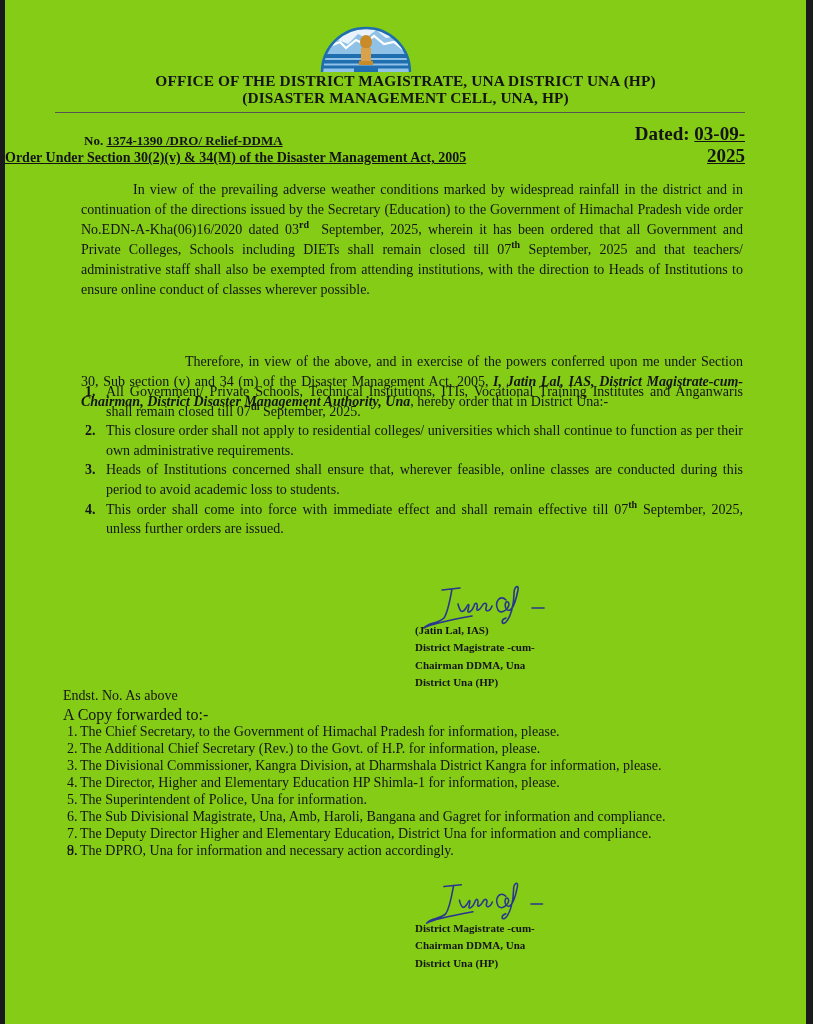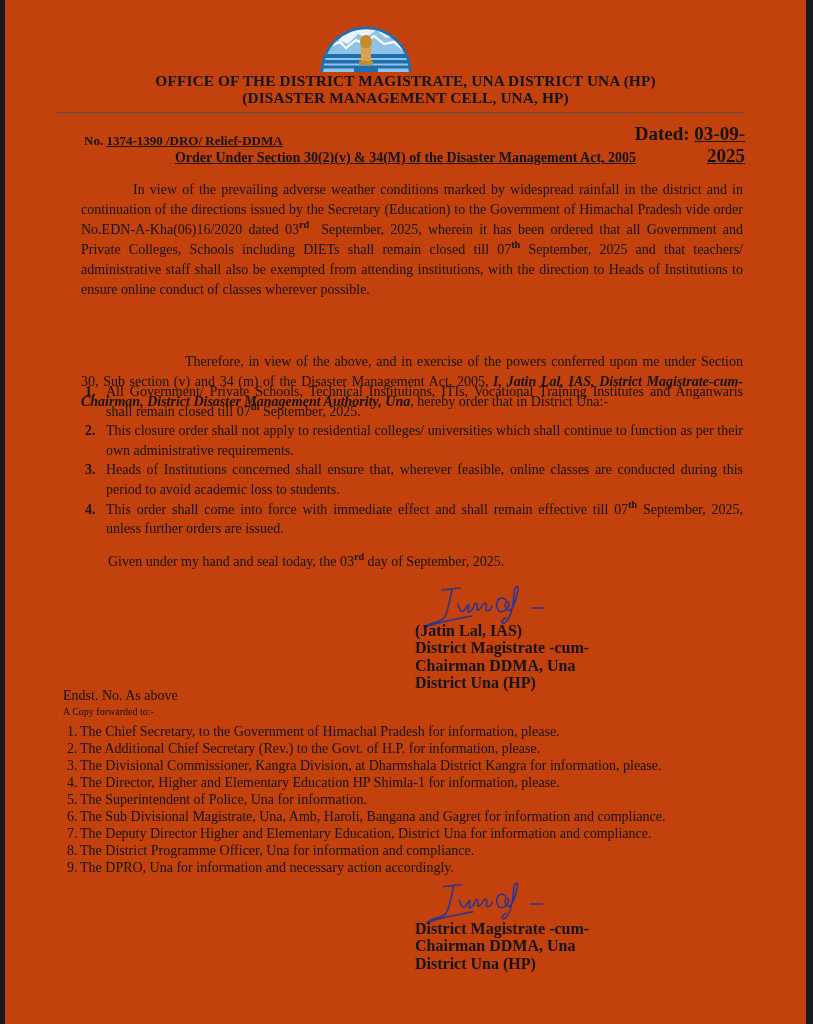--- a/index.html
+++ b/index.html
@@ -4,56 +4,56 @@
 <style>
   html, body { margin: 0; padding: 0; }
   body {
     width: 813px; height: 1024px; overflow: hidden;
     background: #1a1a1c;
     font-family: "Liberation Serif", "DejaVu Serif", serif;
     color: #141414;
   }
   .page {
     position: absolute; left: 5px; top: 0; width: 801px; height: 1024px;
-    background: #c2410c;
+    background: #84cc16;
   }
   .emblem { position: absolute; left: 313px; top: 14px; width: 96px; height: 60px; }
   .hdr {
     position: absolute; left: 0; width: 801px; text-align: center;
     font-weight: bold; font-size: 15.4px; letter-spacing: 0.1px;
   }
   .hdr1 { top: 72px; }
   .hdr2 { top: 89px; }
   .rule { position: absolute; left: 50px; top: 112px; width: 690px; height: 0; border-top: 1.6px solid #555; }
   .abs { position: absolute; }
   .u { text-decoration: underline; }
   .ref { left: 79px; top: 133px; font-size: 13px; font-weight: bold; }
   .dated { left: 600px; top: 123px; width: 140px; text-align: right; font-size: 19px; font-weight: bold; }
-  .title { left: 0; width: 801px; text-align: center; top: 150px; font-size: 14px; font-weight: bold; }
+  .title { left: 0; width: 801px; text-align: left; top: 150px; font-size: 14px; font-weight: bold; }
   .para {
     position: absolute; left: 76px; width: 662px; font-size: 14px; line-height: 20px;
     text-align: justify;
   }
   .p1 { top: 180px; text-indent: 52px; }
   .p2 { top: 312px; text-indent: 104px; margin-top: 40px; }
   sup { font-size: 10px; line-height: 0; vertical-align: super; font-weight: bold; }
   .bi { font-weight: bold; font-style: italic; }
   ol.orders {
     position: absolute; left: 76px; top: 382px; width: 662px; margin: 0; padding: 0; list-style: none;
     font-size: 14px; line-height: 19.6px;
   }
   ol.orders li { position: relative; padding-left: 25px; text-align: justify; margin-bottom: 0; }
   ol.orders li .num { position: absolute; left: 4px; top: 0; font-weight: bold; }
   .given { left: 103px; top: 554px; font-size: 14px; }
   .sig1 { left: 415px; top: 578px; width: 160px; height: 60px; }
-  .sigblock { position: absolute; font-size: 16px; font-weight: bold; line-height: 17.4px; }
+  .sigblock { position: absolute; font-size: 11px; font-weight: bold; line-height: 17.4px; }
   .sb1 { left: 410px; top: 622px; }
   .sb2 { left: 410px; top: 920px; }
   .endst { left: 58px; top: 688px; font-size: 14px; font-weight: normal; }
-  .copyfwd { left: 58px; top: 706px; font-size: 10px; }
+  .copyfwd { left: 58px; top: 706px; font-size: 16px; }
   ol.copies {
     position: absolute; left: 58px; top: 723px; margin: 0; padding: 0; list-style: none;
     font-size: 14px; line-height: 17px;
   }
   ol.copies li { position: relative; padding-left: 17px; white-space: nowrap; }
   ol.copies li .num { position: absolute; left: 4px; top: 0; }
   .sig2 { left: 415px; top: 875px; width: 160px; height: 58px; }
 </style>
 </head>
 <body>
@@ -103,21 +103,20 @@
 
   <div class="para p2"><span>Therefore, in view of the above, and in exercise of the powers conferred upon me under Section 30, Sub section (v) and 34 (m) of the Disaster Management Act, 2005, </span><span class="bi">I, Jatin Lal, IAS, District Magistrate-cum-Chairman, District Disaster Management Authority, Una</span><span>, hereby order that in District Una:-</span></div>
 
   <ol class="orders">
     <li><span class="num">1.</span><span>All Government/ Private Schools, Technical Institutions, ITIs, Vocational Training Institutes and Anganwaris shall remain closed till 07</span><sup>th</sup><span> September, 2025.</span></li>
     <li><span class="num">2.</span><span>This closure order shall not apply to residential colleges/ universities which shall continue to function as per their own administrative requirements.</span></li>
     <li><span class="num">3.</span><span>Heads of Institutions concerned shall ensure that, wherever feasible, online classes are conducted during this period to avoid academic loss to students.</span></li>
     <li><span class="num">4.</span><span>This order shall come into force with immediate effect and shall remain effective till 07</span><sup>th</sup><span> September, 2025, unless further orders are issued.</span></li>
   </ol>
 
-  <div class="abs given"><span>Given under my hand and seal today, the 03</span><sup>rd</sup><span> day of September, 2025.</span></div>
 
   <svg class="abs sig1" viewBox="0 0 160 60">
     <path d="M22 12 L40 10 M32 11 C30 22 28 34 24 40 C18 46 8 44 4 50 C10 46 30 42 52 38 M38 26 C40 34 42 36 46 30 C48 26 50 24 48 32 C47 36 52 34 54 28 C55 24 58 24 57 30 C56 34 60 32 62 28 C64 24 68 24 66 30 C65 34 70 34 72 28 M86 22 C80 16 74 24 78 32 C82 38 92 28 88 24 C84 22 84 34 90 32 C94 30 96 22 98 12 C99 6 94 8 94 16 C94 28 90 40 86 44 C82 48 80 42 86 40 M112 30 L124 30" stroke="#2a3590" stroke-width="1.6" fill="none" stroke-linecap="round" stroke-linejoin="round"></path>
   </svg>
 
   <div class="sigblock sb1">
     <div>(Jatin Lal, IAS)</div>
     <div>District Magistrate -cum-</div>
     <div>Chairman DDMA, Una</div>
     <div>District Una (HP)</div>
@@ -127,21 +126,21 @@
   <div class="abs copyfwd">A Copy forwarded to:-</div>
 
   <ol class="copies">
     <li><span class="num">1.</span><span>The Chief Secretary, to the Government of Himachal Pradesh for information, please.</span></li>
     <li><span class="num">2.</span><span>The Additional Chief Secretary (Rev.) to the Govt. of H.P. for information, please.</span></li>
     <li><span class="num">3.</span><span>The Divisional Commissioner, Kangra Division, at Dharmshala District Kangra for information, please.</span></li>
     <li><span class="num">4.</span><span>The Director, Higher and Elementary Education HP Shimla-1 for information, please.</span></li>
     <li><span class="num">5.</span><span>The Superintendent of Police, Una for information.</span></li>
     <li><span class="num">6.</span><span>The Sub Divisional Magistrate, Una, Amb, Haroli, Bangana and Gagret for information and compliance.</span></li>
     <li><span class="num">7.</span><span>The Deputy Director Higher and Elementary Education, District Una for information and compliance.</span></li>
-    <li><span class="num">8.</span><span>The District Programme Officer, Una for information and compliance.</span></li>
+    <li><span class="num">8.</span></li>
     <li><span class="num">9.</span><span>The DPRO, Una for information and necessary action accordingly.</span></li>
   </ol>
 
   <svg class="abs sig2" viewBox="0 0 160 60">
     <path d="M22 12 L40 10 M32 11 C30 22 28 34 24 40 C18 46 8 44 4 50 C10 46 30 42 52 38 M38 26 C40 34 42 36 46 30 C48 26 50 24 48 32 C47 36 52 34 54 28 C55 24 58 24 57 30 C56 34 60 32 62 28 C64 24 68 24 66 30 C65 34 70 34 72 28 M86 22 C80 16 74 24 78 32 C82 38 92 28 88 24 C84 22 84 34 90 32 C94 30 96 22 98 12 C99 6 94 8 94 16 C94 28 90 40 86 44 C82 48 80 42 86 40 M112 30 L124 30" stroke="#2a3590" stroke-width="1.6" fill="none" stroke-linecap="round" stroke-linejoin="round"></path>
   </svg>
 
   <div class="sigblock sb2">
     <div>District Magistrate -cum-</div>
     <div>Chairman DDMA, Una</div>

